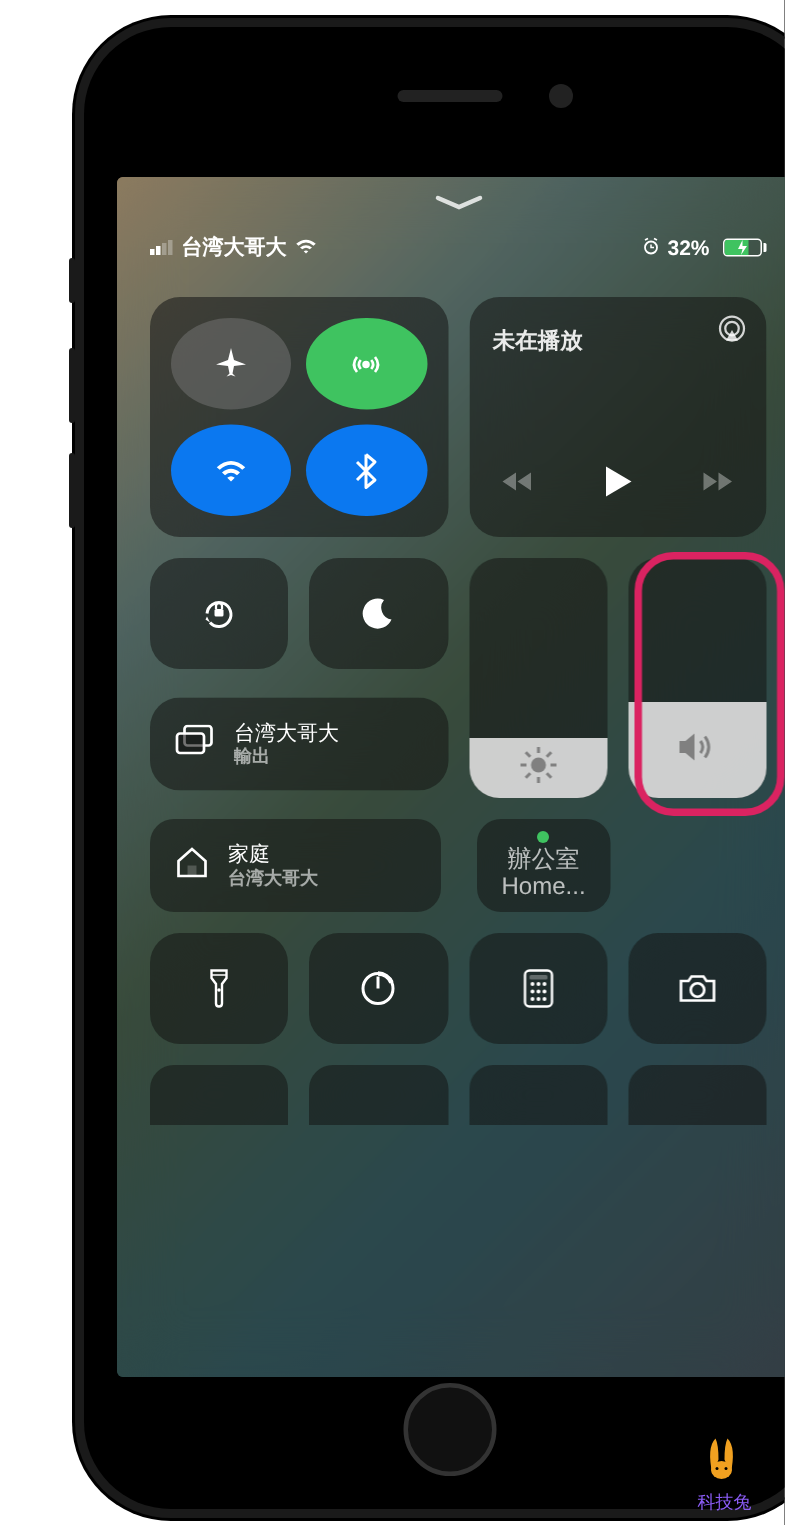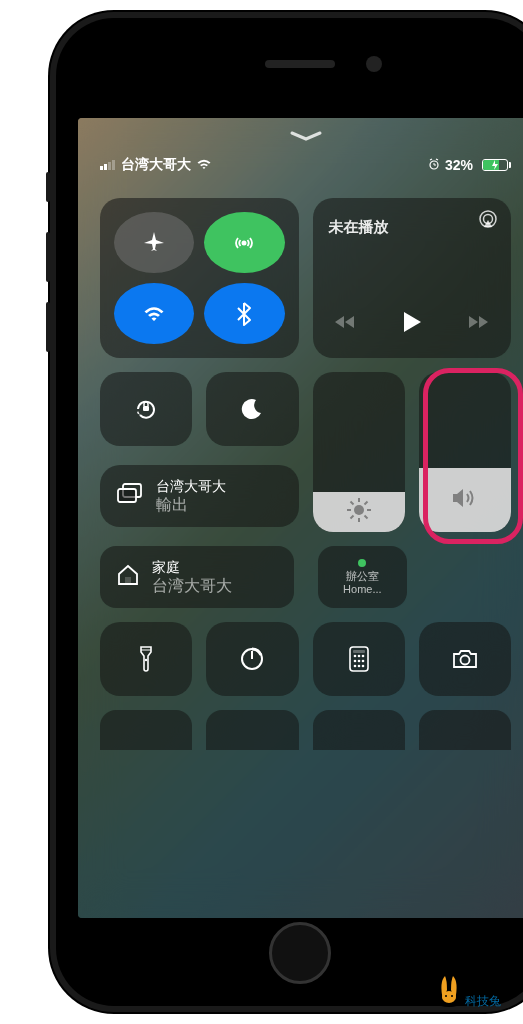--- a/index.html
+++ b/index.html
@@ -49,33 +49,33 @@
 
 .sliders { display: grid; grid-template-columns: 1fr 1fr; gap: 14px; height: 160px; position: relative; }
 .slider { background: rgba(20,20,20,0.55); backdrop-filter: blur(20px); border-radius: 20px; overflow: hidden; position: relative; }
 .slider-fill { position: absolute; left: 0; right: 0; bottom: 0; background: rgba(225,225,225,0.9); display: flex; align-items: center; justify-content: center; }
 .slider-fill.bright { height: 25%; }
 .slider-fill.volume { height: 40%; }
 .slider-icon { color: rgba(120,120,120,0.9); }
 
 .wide-btn { height: 62px; display: flex; align-items: center; gap: 12px; padding: 0 16px; color: #fff; font-size: 14px; line-height: 1.2; }
 .wide-btn .icon { color: #fff; flex-shrink: 0; }
-.wide-btn .sub { display: block; opacity: 0.6; font-size: 16px; }
+.wide-btn .sub { display: block; opacity: 0.6; font-size: 12px; font-weight: bold; }
 
 .row4 { display: grid; grid-template-columns: repeat(4, 1fr); gap: 14px; grid-column: 1 / span 2; }
 .tile4 { height: 74px; display: flex; align-items: center; justify-content: center; color: #fff; }
-.tile4.home-tile { flex-direction: column; font-size: 11px; text-align: left; color: rgba(255,255,255,0.7); line-height: 1.1; }
+.tile4.home-tile { flex-direction: column; font-size: 16px; text-align: left; color: rgba(255,255,255,0.7); line-height: 1.1; }
 .tile4.home-tile .home-dot { width: 8px; height: 8px; border-radius: 50%; background: #34c759; margin-bottom: 3px; }
 
 .peek-row { display: grid; grid-template-columns: repeat(4, 1fr); gap: 14px; grid-column: 1 / span 2; }
 .peek { height: 40px; border-radius: 16px 16px 0 0; }
 
 .highlight { position: absolute; border: 5px solid #e91e63; border-radius: 26px; z-index: 5; pointer-events: none; }
 
-.watermark { position: absolute; right: 22px; bottom: 14px; display: flex; align-items: flex-end; color: #0369a1; font-size: 12px; z-index: 10; }
+.watermark { position: absolute; right: 22px; bottom: 14px; display: flex; flex-direction: column; align-items: flex-start; color: #8b5cf6; font-size: 12px; z-index: 10; }
 .watermark svg { display: block; margin-bottom: 2px; }
 
 .row-home { display: grid; grid-template-columns: 1fr 1fr; gap: 24px; grid-column: 1 / span 2; }
 .row-home .right-half { display: grid; grid-template-columns: 1fr 1fr; gap: 14px; }
 </style>
 </head>
 <body>
 
 <div class="phone-frame">
   <div class="side-btn mute"></div>

